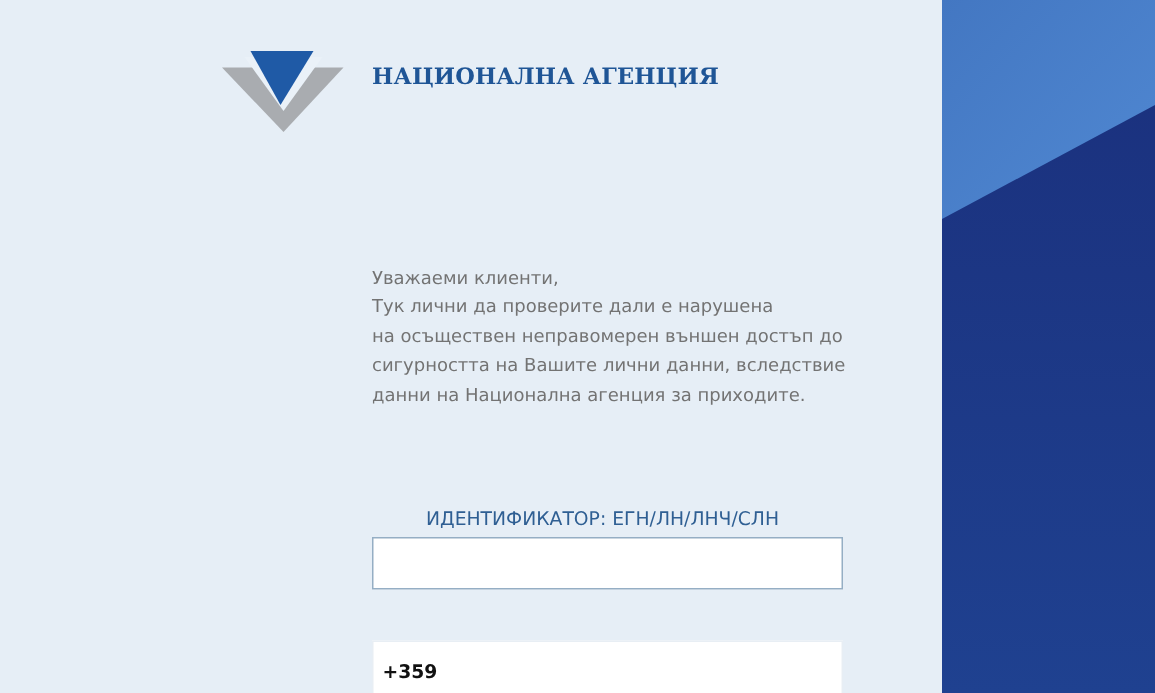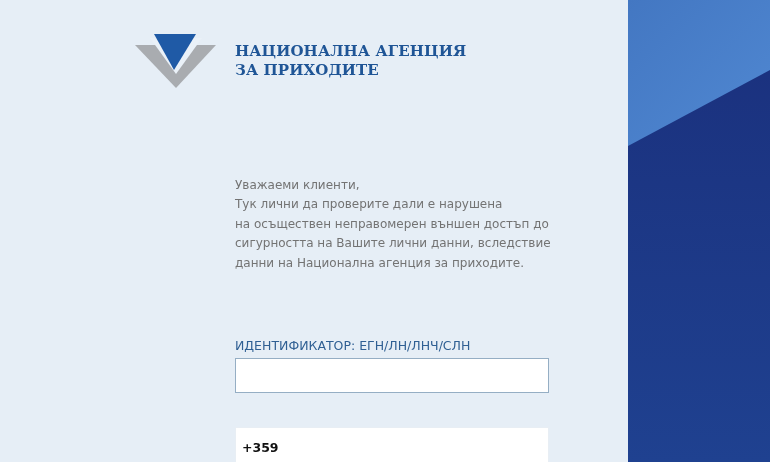--- a/index.html
+++ b/index.html
@@ -2,39 +2,39 @@
 <html><head>
   <meta charset="utf-8">
   <style>
     html, body { margin: 0; padding: 0; }
     body {
       width: 770px; height: 462px; overflow: hidden; position: relative;
       background: #e6eef6;
       font-family: "DejaVu Sans", sans-serif;
     }
     .left-panel {
-      position: absolute; left: 4px; top: 0; width: 608px; height: 462px;
+      position: absolute; left: 17px; top: 0; width: 608px; height: 462px;
       background: #e6eef6;
     }
     .logo { position: absolute; left: 128px; top: 30px; width: 90px; height: 62px; }
     .brand {
       position: absolute; left: 231px; top: 42px;
       font-family: "DejaVu Serif", serif; font-weight: bold;
       font-size: 15px; line-height: 19px; color: #1f5596; letter-spacing: 0.1px;
     }
     .brand div { white-space: nowrap; }
     .intro {
       position: absolute; left: 231px; top: 176px; width: 330px;
       font-size: 12px; line-height: 19.4px; color: #737373;
     }
     .intro div { white-space: nowrap; }
     .field-label {
       position: absolute; left: 231px; font-size: 12.5px; color: #2f5f93; white-space: nowrap;
     }
-    .lbl-id { top: 338px; }
+    .lbl-id { top: 338px; margin-left: 36px; }
     .lbl-phone { top: 406px; }
     .input {
       position: absolute; left: 231px; width: 314px; box-sizing: border-box;
       background: #ffffff; font-family: "DejaVu Sans", sans-serif;
       font-size: 12.5px; color: #111; padding: 0 8px; outline: none;
     }
     .input-id { top: 358px; height: 35px; border: 1.5px solid #95aec4; }
     .input-phone { top: 427px; height: 40px; border: 1px solid #e8eef4; font-weight: bold; padding-left: 6px; }
     .right-panel {
       position: absolute; left: 628px; top: 0; width: 142px; height: 462px;
@@ -48,21 +48,20 @@
 <div class="left-panel">
   <div class="logo">
     <svg width="90" height="62" viewBox="0 0 90 62">
       <polygon points="3,15 84,15 44,58" fill="#a9acb0"></polygon>
       <polygon points="18,8 70,8 44,44" fill="#eaf1f8"></polygon>
       <polygon points="22,4 64,4 42,40" fill="#1f5aa6"></polygon>
     </svg>
   </div>
   <div class="brand">
     <div>НАЦИОНАЛНА АГЕНЦИЯ</div>
-    <div>ЗА ПРИХОДИТЕ</div>
   </div>
 
   <div class="intro">
     <div>Уважаеми клиенти,</div>
     <div>Тук лични да проверите дали е нарушена</div>
     <div>на осъществен неправомерен външен достъп до</div>
     <div>сигурността на Вашите лични данни, вследствие</div>
     <div>данни на Национална агенция за приходите.</div>
   </div>
 

